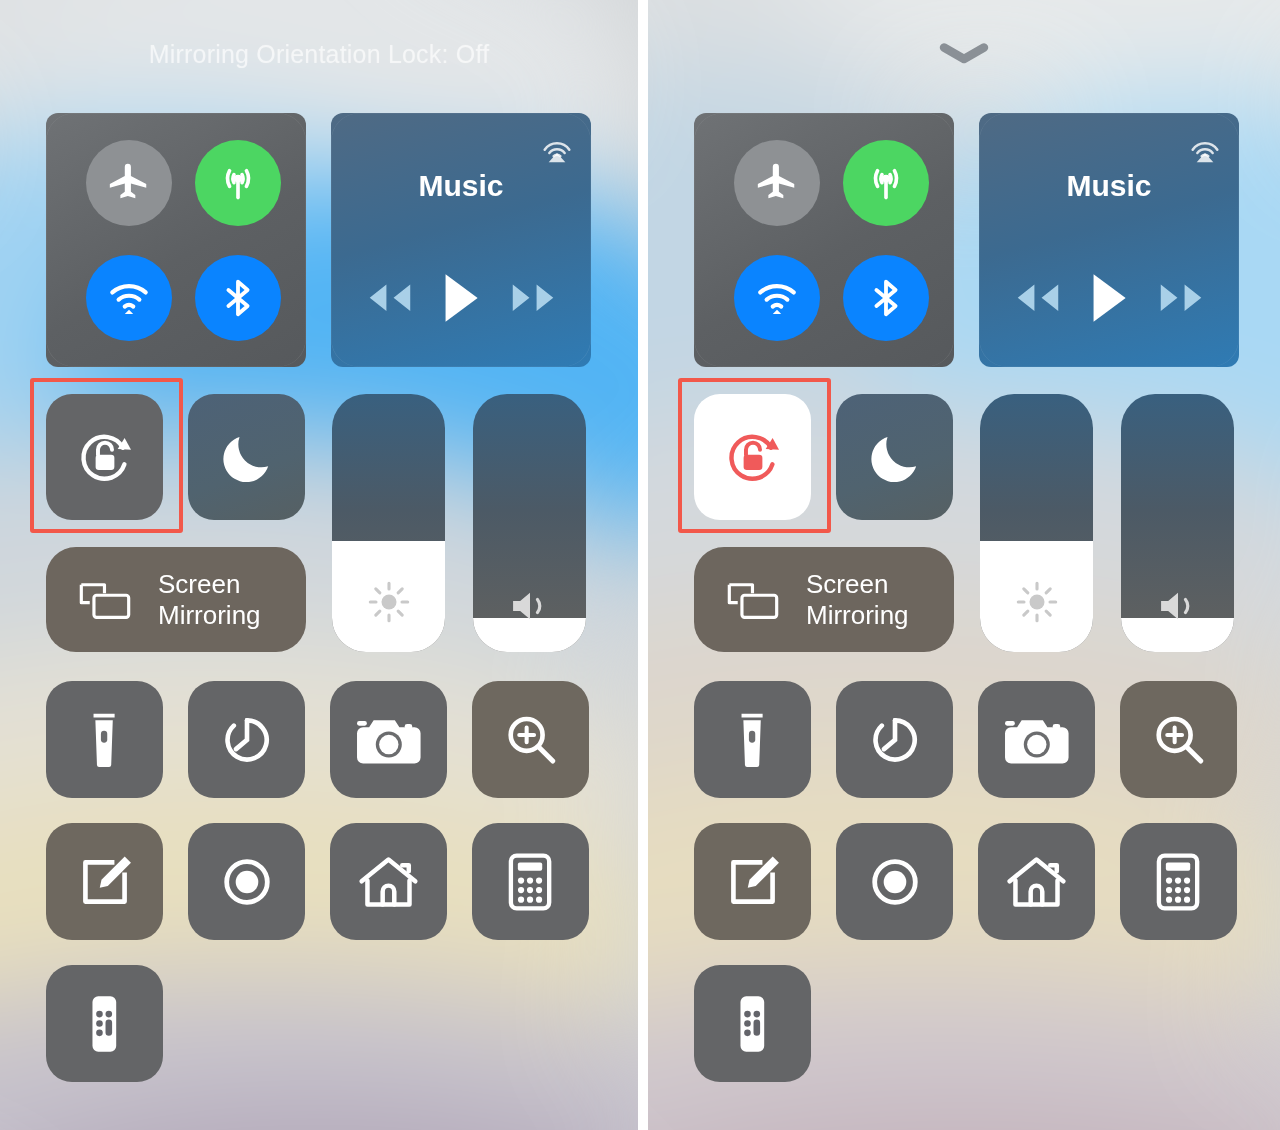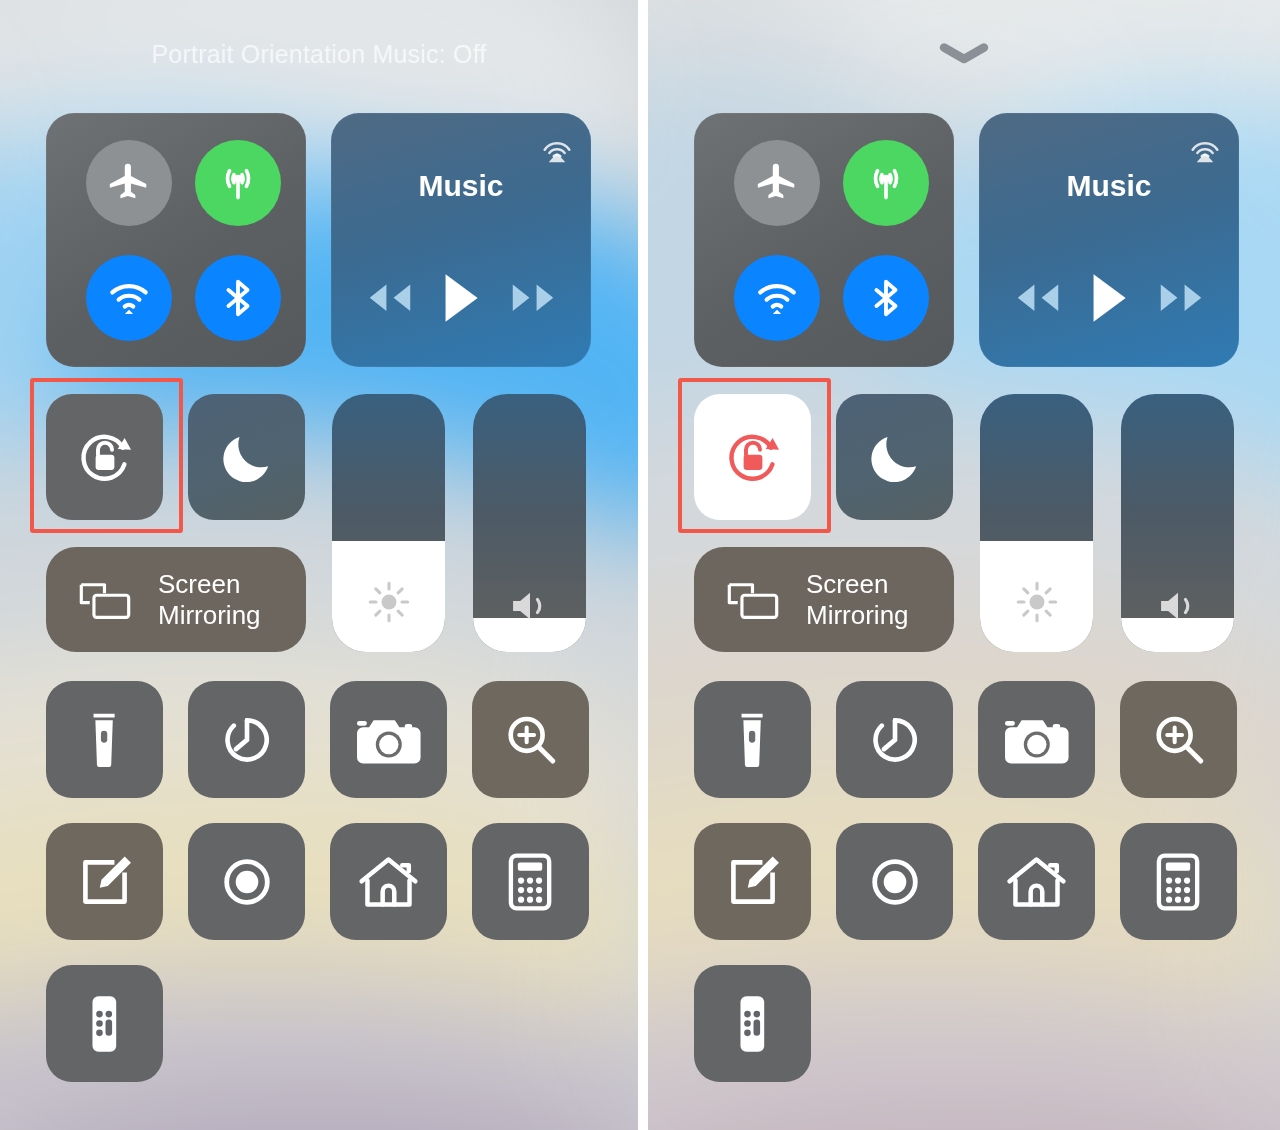--- a/index.html
+++ b/index.html
@@ -58,21 +58,21 @@
     color:rgba(255,255,255,0.62);
     letter-spacing:0.2px;
     text-shadow:0 0 2px rgba(255,255,255,0.2);
   }
   .grabber {
     position:absolute; top:40px; left:50%; transform:translateX(-50%);
     width:52px; height:26px;
   }
 
   
-  .mod { position:absolute; border-radius:28px; overflow:hidden; }
+  .mod { position:absolute; border-radius:12px; overflow:hidden; }
   .mod::after {
     content:""; position:absolute; inset:0; border-radius:28px;
     box-shadow: inset 0 0 0 0.5px rgba(255,255,255,0.10);
   }
 
   
   .connect {
     background:linear-gradient(150deg,#6f7275 0%,#5d6063 55%,#56595c 100%);
   }
   .pill {
@@ -134,21 +134,21 @@
         <span class="b2"></span>
         <span class="b3"></span>
       <span class="b4"></span>
         <span class="b5"></span>
         <span class="b6"></span>
       <span class="b7"></span>
         <span class="b8"></span>
         <span class="b9"></span>
     </div>
     <div class="cc">
-        <div class="hud-text">Portrait Orientation Music: Off</div>
+        <div class="hud-text">Mirroring Orientation Lock: Off</div>
         <div class="mod connect" style="left:46px;top:113px;width:260px;height:254px">
           <div class="pill pill-off" style="left:40px;top:27px;width:86px;height:86px">
         <span>
               <svg width="46" height="46" viewBox="0 0 24 24" xmlns="http://www.w3.org/2000/svg">
                 <path fill="#ffffff" d="M21 14.5v-2l-8-4.2V3.6a1.6 1.6 0 0 0-3.2 0v4.7L2 12.5v2l7.8-2.3v4.4l-2.3 1.6v1.7l3.9-1.1 3.9 1.1v-1.7l-2.3-1.6v-4.4z"></path>
               </svg>
             </span>
       </div>
           <div class="pill pill-cell" style="left:149px;top:27px;width:86px;height:86px">
         <span>

